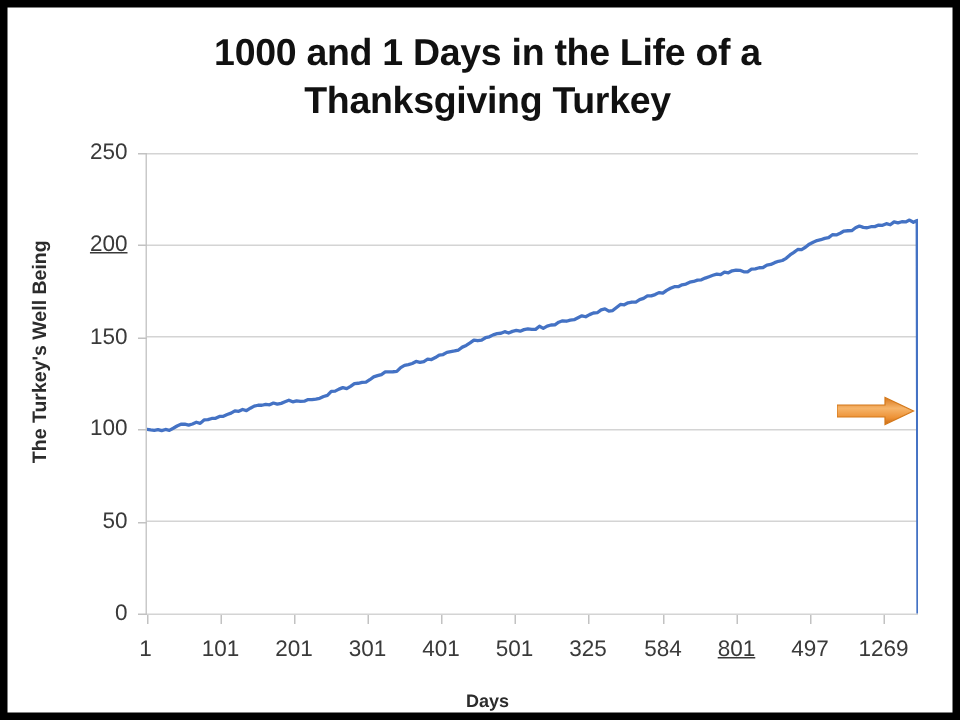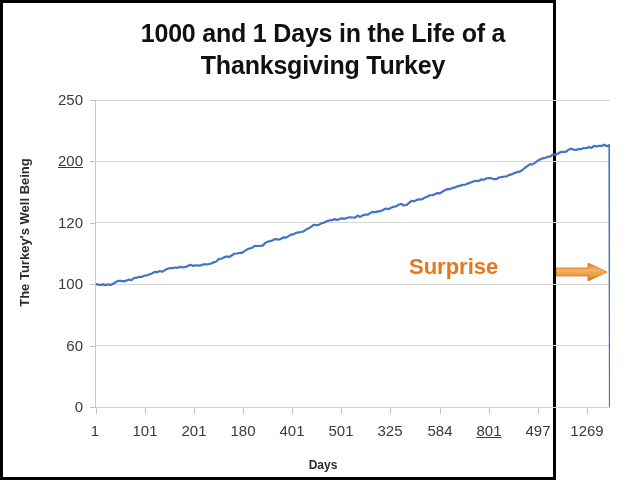--- a/index.html
+++ b/index.html
@@ -8,24 +8,24 @@
     background: #ffffff;
   }
   body {
     width: 640px;
     height: 480px;
     font-family: "Liberation Sans", sans-serif;
     overflow: hidden;
   }
   #frame {
     position: relative;
-    width: 556px;
+    width: 640px;
     height: 480px;
     box-sizing: border-box;
-    border: 3px solid #000000;
+    border: 5px solid #000000;
     background: #ffffff;
   }
   
   #chart-title {
     position: absolute;
     left: 0;
     top: 14px;
     width: 640px;
     text-align: center;
     font-size: 25px;
@@ -169,46 +169,45 @@
       <div class="x-tick" style="left: 338px;"></div>
       <div class="x-tick" style="left: 387px;"></div>
       <div class="x-tick" style="left: 437px;"></div>
       <div class="x-tick" style="left: 486px;"></div>
       <div class="x-tick" style="left: 535px;"></div>
       <div class="x-tick" style="left: 584px;"></div>
     </div>
   <div id="ylabel-layer">
       <div class="y-label" style="left: 20px; top: 89px;">250</div>
       <div class="y-label" style="left: 20px; top: 150px; text-decoration: underline;">200</div>
-      <div class="y-label" style="left: 20px; top: 212px;">120</div>
+      <div class="y-label" style="left: 20px; top: 212px;">150</div>
       <div class="y-label" style="left: 20px; top: 273px;">100</div>
-      <div class="y-label" style="left: 20px; top: 335px;">60</div>
+      <div class="y-label" style="left: 20px; top: 335px;">50</div>
       <div class="y-label" style="left: 20px; top: 396px;">0</div>
     </div>
   <div id="xlabel-layer">
       <div class="x-label" style="left: 57px; top: 420px;">1</div>
       <div class="x-label" style="left: 107px; top: 420px;">101</div>
       <div class="x-label" style="left: 156px; top: 420px;">201</div>
-      <div class="x-label" style="left: 205px; top: 420px;">180</div>
+      <div class="x-label" style="left: 205px; top: 420px;">301</div>
       <div class="x-label" style="left: 254px; top: 420px;">401</div>
       <div class="x-label" style="left: 303px; top: 420px;">501</div>
       <div class="x-label" style="left: 352px; top: 420px;">325</div>
       <div class="x-label" style="left: 402px; top: 420px;">584</div>
       <div class="x-label" style="left: 451px; top: 420px; text-decoration: underline;">801</div>
       <div class="x-label" style="left: 500px; top: 420px;">497</div>
       <div class="x-label" style="left: 549px; top: 420px;">1269</div>
     </div>
 
   <div id="plot-area">
     <svg id="series-svg" width="514" height="307" viewBox="0 0 514 307">
       <polyline id="series-path" fill="none" stroke="#4472C4" stroke-width="2.2" stroke-linejoin="round" stroke-linecap="round" points="0.00,184.20 2.44,184.61 4.88,184.90 7.32,184.40 9.77,185.13 12.34,184.31 14.91,184.91 17.48,183.51 20.05,182.00 22.62,180.79 25.19,180.82 27.76,181.42 30.33,180.64 32.90,179.51 35.47,180.26 38.04,177.97 40.61,177.78 43.18,176.97 45.75,176.89 48.32,175.63 50.89,175.50 53.46,174.36 56.03,173.41 58.60,171.87 61.17,172.20 63.74,171.00 66.31,171.75 68.88,170.13 71.45,168.73 74.02,168.16 76.59,168.16 79.16,167.52 81.73,167.86 84.30,166.69 86.87,167.46 89.44,166.90 92.01,165.87 94.58,164.80 97.15,165.90 99.72,165.23 102.29,165.59 104.86,165.45 107.43,164.36 110.00,164.39 112.57,164.03 115.14,163.55 117.71,162.36 120.28,161.54 122.85,158.93 125.42,158.75 127.99,157.40 130.56,156.43 133.13,157.05 135.70,155.54 138.27,153.74 140.84,153.51 143.41,152.97 145.98,152.79 148.55,151.14 151.12,149.27 153.69,148.46 156.26,147.71 158.83,145.96 161.40,145.98 163.97,145.84 166.54,145.61 169.11,143.09 171.68,141.59 174.25,141.08 176.82,140.31 179.39,138.96 181.96,139.58 184.53,139.08 187.10,137.46 189.67,137.71 192.24,136.38 194.81,134.69 197.38,134.36 199.95,132.88 202.52,132.38 205.09,131.97 207.66,131.35 210.23,129.42 212.80,128.31 215.37,126.61 217.94,124.73 220.51,125.16 223.08,124.74 225.65,123.15 228.22,122.56 230.79,121.23 233.36,120.46 235.93,120.17 238.50,119.12 241.07,120.01 243.64,118.92 246.21,118.31 248.78,118.80 251.35,117.76 253.92,117.22 256.49,117.52 259.06,117.56 261.63,115.51 264.20,116.91 266.77,115.42 269.34,114.68 271.91,114.58 274.48,112.81 277.05,111.88 279.62,112.15 282.19,111.40 284.76,111.14 287.33,109.78 289.90,108.54 292.47,109.17 295.04,107.74 297.61,106.66 300.18,106.48 302.75,104.58 305.32,103.96 307.89,105.45 310.46,105.03 313.03,102.96 315.60,100.95 318.17,101.19 320.74,99.86 323.31,99.35 325.88,99.43 328.45,97.77 331.02,96.89 333.59,95.26 336.16,95.24 338.73,94.38 341.30,93.08 343.87,93.46 346.44,91.59 349.01,90.21 351.58,89.12 354.15,89.12 356.72,87.84 359.29,87.36 361.86,86.15 364.43,85.65 367.00,84.77 369.57,84.56 372.14,83.40 374.71,82.46 377.28,81.53 379.85,80.75 382.42,81.11 384.99,79.46 387.56,79.86 390.13,78.53 392.70,78.07 395.27,78.20 397.84,79.19 400.41,79.18 402.98,77.47 405.55,77.20 408.12,76.51 410.69,76.35 413.26,74.80 415.83,74.33 418.40,73.10 420.97,72.18 423.54,71.67 426.11,70.22 428.68,67.97 431.25,66.21 433.82,64.33 436.39,64.38 438.96,62.85 441.53,60.77 444.10,59.48 446.67,58.36 449.24,57.82 451.81,56.92 454.38,56.44 456.95,54.49 459.52,54.63 462.09,53.46 464.66,52.02 467.23,51.84 469.80,51.81 472.37,49.87 474.94,48.70 477.51,49.61 480.08,49.83 482.65,49.15 485.22,49.06 487.79,48.05 490.36,48.24 492.93,47.11 495.50,47.86 498.07,45.89 500.64,46.53 503.21,45.82 505.78,45.97 508.35,44.72 510.92,46.20 513.49,45.00 514.00,307.00"></polyline>
     </svg>
   </div>
 
-  <div id="surprise-label">Surprise</div>
 
   <div id="surprise-arrow">
     <svg width="52" height="20" viewBox="0 0 52 20">
       <defs>
         <linearGradient id="arrowGrad" x1="0" y1="0" x2="0" y2="1">
           <stop offset="0%" stop-color="#D9781C"></stop>
           <stop offset="40%" stop-color="#F6B46A"></stop>
           <stop offset="75%" stop-color="#ED9236"></stop>
           <stop offset="100%" stop-color="#C96A13"></stop>
         </linearGradient>

